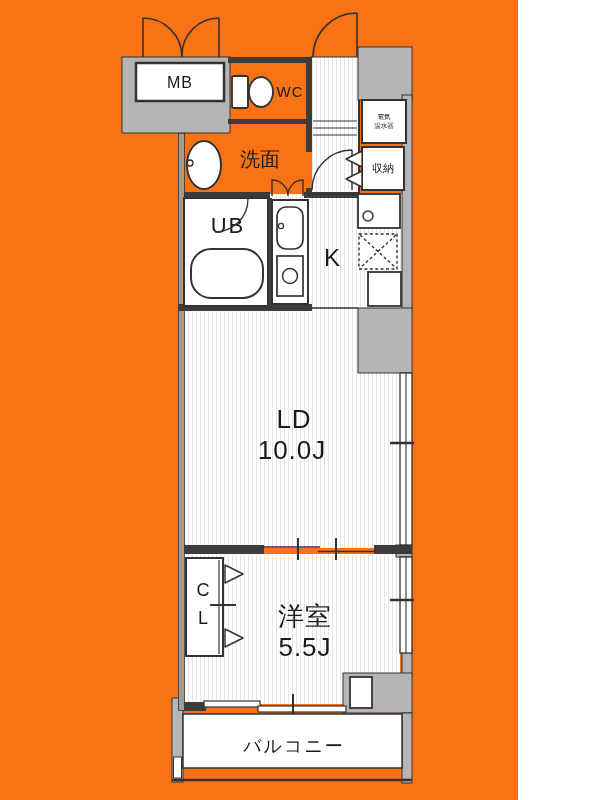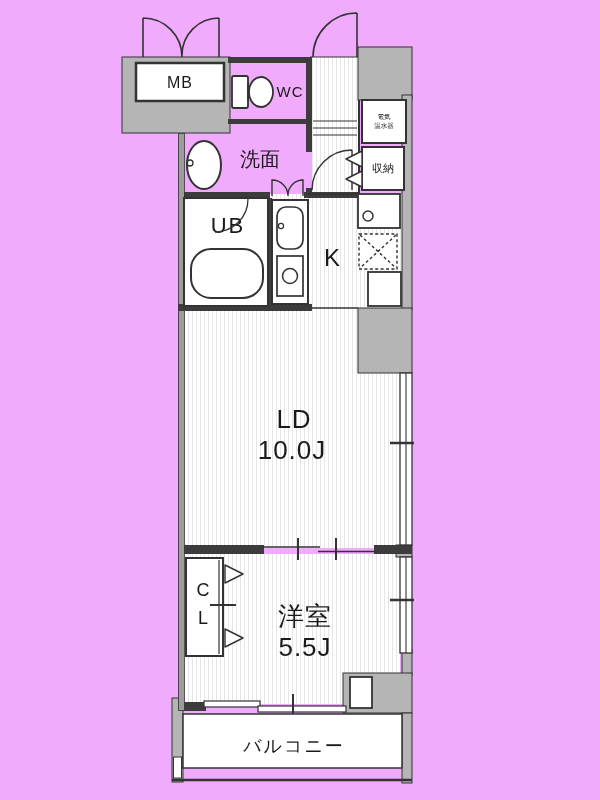--- a/index.html
+++ b/index.html
@@ -1,16 +1,16 @@
 <!DOCTYPE html>
 <html><head>
 <meta charset="utf-8">
 <style>
   html,body{margin:0;padding:0;background:#ffffff;}
-  .canvas{position:relative;width:600px;height:800px;background:#f0abfc;overflow:hidden;}
+  .canvas{position:relative;width:518px;height:800px;background:#f97316;overflow:hidden;}
   svg{display:block;}
   text{font-family:"Liberation Sans","DejaVu Sans",sans-serif;fill:#1a1a1a;font-weight:500;}
   .t-big{font-size:26px;letter-spacing:1px;}
   .t-room{font-size:20px;}
   .t-ub{font-size:22px;letter-spacing:2px;}
   .t-k{font-size:24px;}
   .t-mb{font-size:16px;letter-spacing:1px;}
   .t-wc{font-size:15px;letter-spacing:1px;}
   .t-cl{font-size:18px;}
   .t-small{font-size:11px;}

